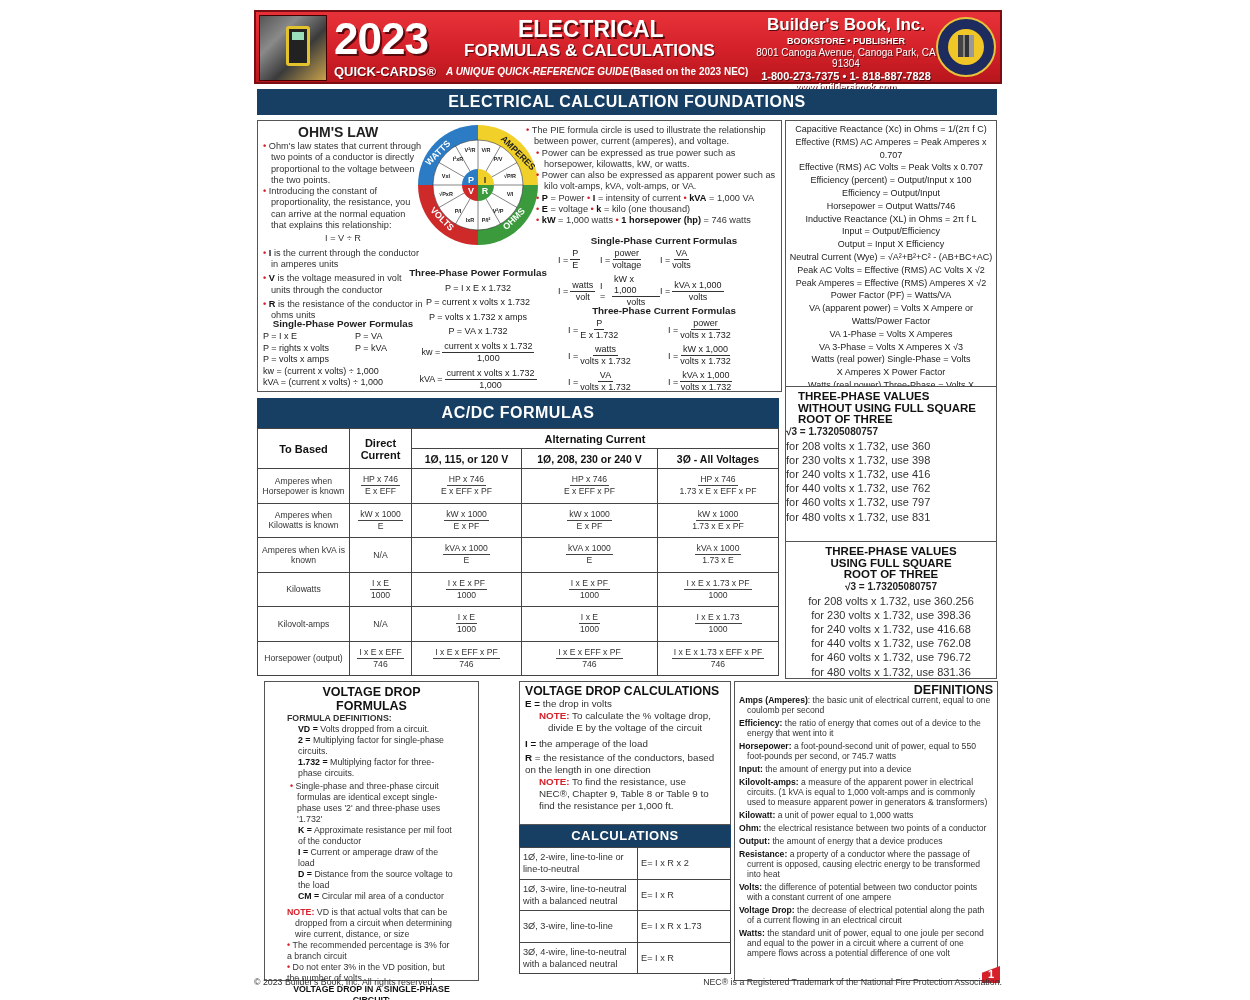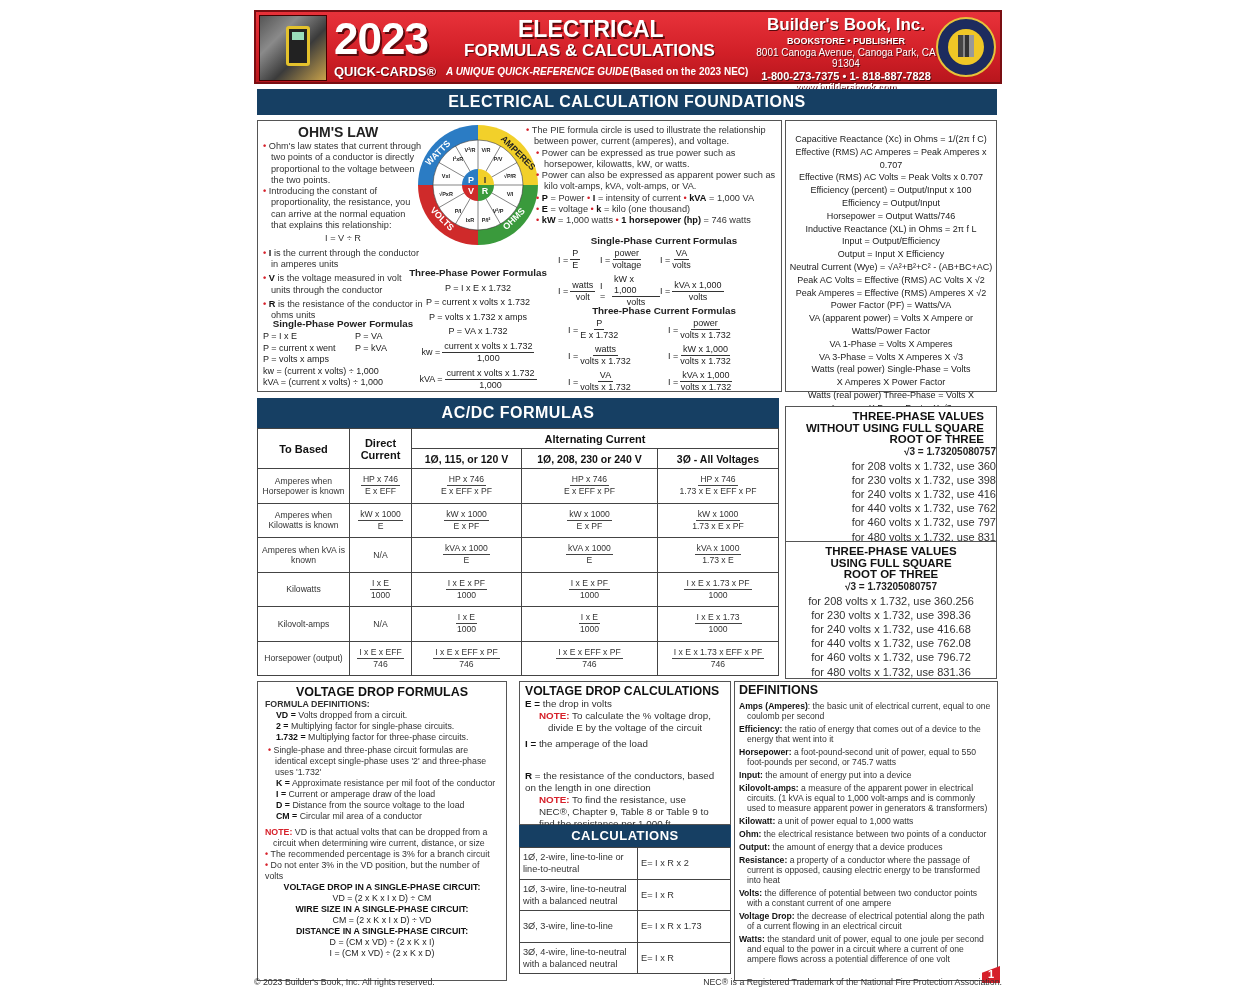--- a/index.html
+++ b/index.html
@@ -47,44 +47,44 @@
 .frac .n{border-bottom:1px solid #333;padding:0 2px}
 .pie-text{position:absolute;left:268px;top:4px;width:255px}
 .pie-text p{padding-left:8px;text-indent:-8px}
 .spc{position:absolute;left:290px;top:114px;width:232px;font-size:9px}
 .spc h4,.tpc h4{font-size:9.8px;font-weight:bold;text-align:center;margin-bottom:2px}
 .fg{display:grid;align-items:center;row-gap:3px}
 .spc .fg{grid-template-columns:42px 60px 110px;margin-left:10px}
 .tpc{position:absolute;left:290px;top:184px;width:232px;font-size:9px}
 .tpc .fg{grid-template-columns:100px 100px;margin-left:20px}
 .fi{display:flex;align-items:center;gap:2px}
-.formbox{left:531px;top:110px;width:212px;height:272px;text-align:center;font-size:9px;line-height:12.8px;padding-top:12px}
+.formbox{left:531px;top:110px;width:212px;height:272px;text-align:center;font-size:9px;line-height:12.8px;padding-top:2px}
 .acdc-h{position:absolute;left:3px;top:388px;width:522px;height:30px;font-size:16px;line-height:30px}
 table.acdc{position:absolute;left:3px;top:418px;width:522px;border-collapse:collapse;font-size:8.6px;text-align:center}
 table.acdc td,table.acdc th{border:1.5px solid #444;padding:1px 2px}
 table.acdc th{font-size:11px;font-weight:bold;color:#111}
 table.acdc td{height:34.5px;color:#333}
 table.acdc td .frac .n{border-bottom:1px solid #444}
-.tp1{left:531px;top:396px;width:212px;height:176px;text-align:right}
+.tp1{left:531px;top:376px;width:212px;height:176px;text-align:left}
 .tp2{left:531px;top:531px;width:212px;height:138px;text-align:center}
 .tp h3{font-size:11.5px;font-weight:bold;line-height:11.5px;margin-top:4px;color:#111}
 .tp .sq{font-size:10px;font-weight:bold;margin-bottom:2px}
 .tp .ln{font-size:11px;line-height:14.2px;color:#333}
-.vdf{left:3px;top:671px;width:250px;height:300px;padding:3px 7px}
+.vdf{left:10px;top:671px;width:215px;height:300px;padding:3px 22px}
 .vdf h3{font-size:12.5px;font-weight:bold;text-align:center;color:#111}
 .vdf .s{font-size:8.8px;line-height:11px;color:#333}
 .vdf .ind{padding-left:11px}
 .vdf .eq{text-align:center;font-size:8.8px;line-height:11px}
 .vdc{left:265px;top:671px;width:212px;height:144px;padding:3px 5px;font-size:9.8px;line-height:12px;color:#333}
 .vdc h3{font-size:12.2px;font-weight:bold;color:#111;margin-bottom:1px}
 .calc-h{position:absolute;left:265px;top:815px;width:212px;height:22px;font-size:13px;line-height:22px}
 table.calc{position:absolute;left:265px;top:837px;width:212px;border-collapse:collapse;font-size:9.2px;text-align:left;color:#333}
 table.calc td{border:1.5px solid #444;height:31.5px;line-height:12px;padding:1px 3px}
 .defs{left:480px;top:671px;width:264px;height:300px;padding:3px 4px;font-size:8.6px;line-height:10.2px;color:#333}
-.defs h3{font-size:12.5px;font-weight:bold;text-align:left;color:#111;margin-bottom:6px}
+.defs h3{font-size:12.5px;font-weight:bold;text-align:right;color:#111;margin-bottom:0}
 .defs p{padding-left:8px;text-indent:-8px;margin-bottom:2.6px}
 .defs p b{color:#111}
 .pgnum{position:absolute;left:728px;top:956px;width:18px;height:17px;background:#d6202a;color:#fff;font-size:11px;font-weight:bold;text-align:center;line-height:17px;clip-path:polygon(100% 0,100% 100%,0 100%,0 40%)}
 .footer{position:absolute;top:977px;font-size:8.8px;color:#333}
 </style>
 </head>
 <body>
 
 <div class="card">
 
@@ -123,21 +123,21 @@
       <p class="dot" style="margin-top:3px"><span class="b">I</span><span> is the current through the conductor in amperes units</span></p>
       <p class="dot" style="margin-top:3px"><span class="b">V</span><span> is the voltage measured in volt units through the conductor</span></p>
       <p class="dot" style="margin-top:3px"><span class="b">R</span><span> is the resistance of the conductor in ohms units</span></p>
     </div>
 
     <div class="spf">
       <h4>Single-Phase Power Formulas</h4>
       <div class="g">
         <span>P = I x E</span>
         <span>P = VA</span>
-        <span>P = current x went</span>
+        <span>P = rights x volts</span>
         <span>P = kVA</span>
         <span>P = volts x amps</span>
         <span></span>
       </div>
       <div style="font-size:9px;line-height:11.5px">
         <div>kw = (current x volts) ÷ 1,000</div>
         <div>kVA = (current x volts) ÷ 1,000</div>
       </div>
     </div>
 
@@ -468,21 +468,21 @@
     <div class="eq b">DISTANCE IN A SINGLE-PHASE CIRCUIT:</div>
     <div class="eq">D = (CM x VD) ÷ (2 x K x I)</div>
     <div class="eq">I = (CM x VD) ÷ (2 x K x D)</div>
   </div>
 
   <div class="box vdc">
     <h3>VOLTAGE DROP CALCULATIONS</h3>
     <div><span class="b">E =</span><span> the drop in volts</span></div>
     <div style="padding:0 14px;text-align:center"><span class="b red">NOTE:</span><span> To calculate the % voltage drop, divide E by the voltage of the circuit</span></div>
     <div style="margin-top:4px"><span class="b">I =</span><span> the amperage of the load</span></div>
-    <div style="margin-top:20px"><span class="b">R</span><span> = the resistance of the conductors, based on the length in one direction</span></div>
+    <div style="margin-top:2px"><span class="b">R</span><span> = the resistance of the conductors, based on the length in one direction</span></div>
     <div style="padding:0 14px;text-align:left"><span class="b red">NOTE:</span><span> To find the resistance, use NEC®, Chapter 9, Table 8 or Table 9 to find the resistance per 1,000 ft.</span></div>
   </div>
 
   <div class="navy calc-h">CALCULATIONS</div>
   <table class="calc">
     <tbody>
         <tr>
           <td style="width:118px">1Ø, 2-wire, line-to-line or line-to-neutral</td>
           <td>E= I x R x 2</td>
         </tr>

